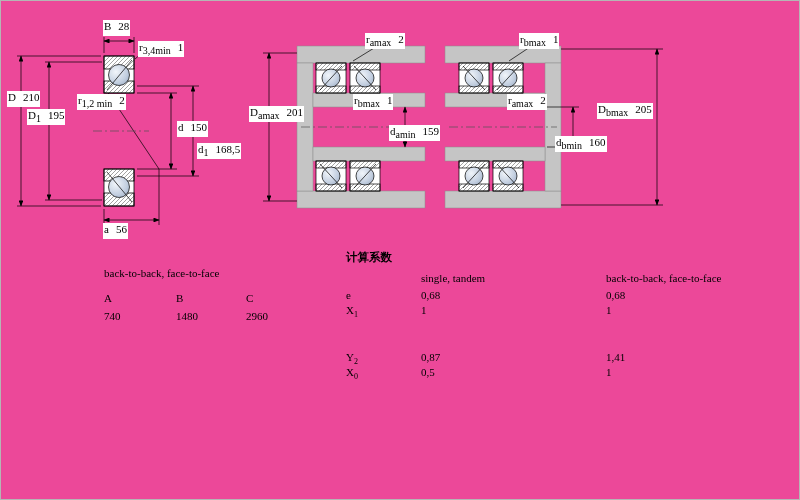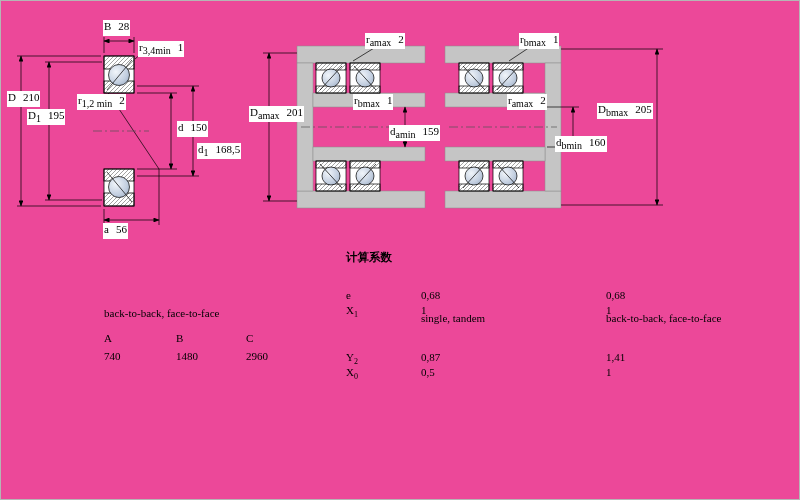--- a/index.html
+++ b/index.html
@@ -10,21 +10,21 @@
     font-family:"Liberation Serif", serif; color:#000;
   }
   svg.drawings { position:absolute; left:0; top:0; }
   .dim {
     position:absolute; font-size:11px; line-height:13px;
     white-space:nowrap; background:#fff; padding:0 1px;
   }
   .dim sub { font-size:10px;text-align:center; }
   .dim .v { margin-left:7px; }
   .t-title { position:absolute; font-size:11.5px; font-weight:bold; white-space:nowrap; }
-  .t-text  { position:absolute; font-size:11px; white-space:nowrap;margin-top:40px; }
+  .t-text  { position:absolute; font-size:11px; white-space:nowrap; }
   .crow { position:absolute; left:0; width:100%; height:14px; font-size:11px; }
   .cl  { position:absolute; left:345px; white-space:nowrap; }
   .cl sub { font-size:8px; }
   .cv1 { position:absolute; left:420px; }
   .cv2 { position:absolute; left:605px; }
 </style>
 </head>
 <body>
 
 <div id="page">

